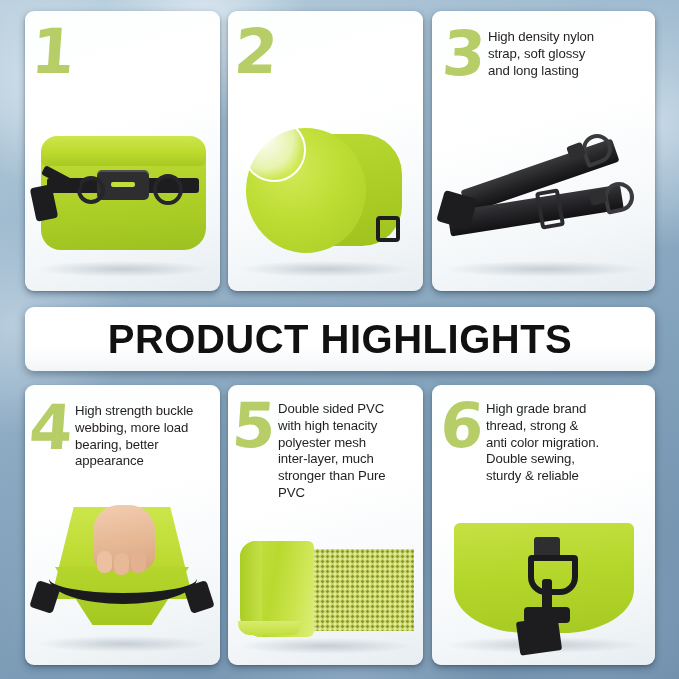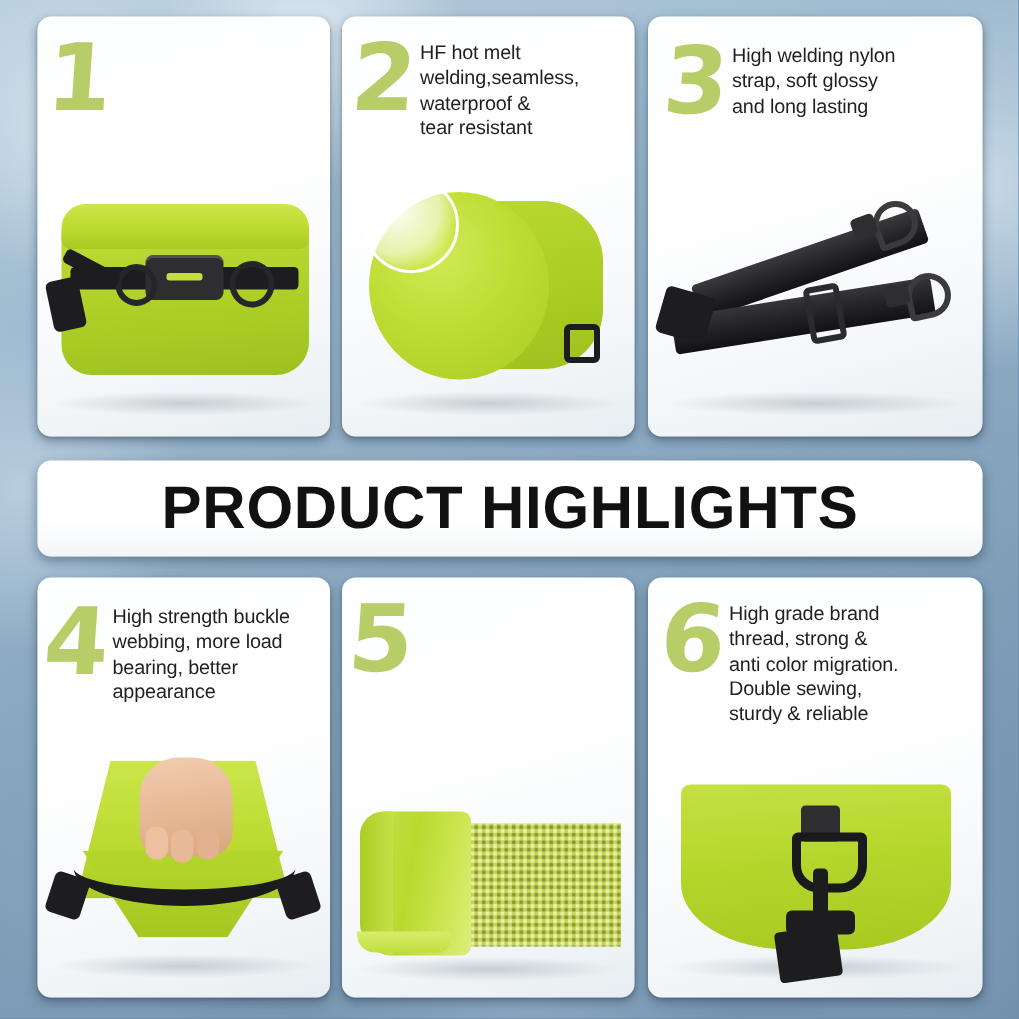--- a/index.html
+++ b/index.html
@@ -128,45 +128,41 @@
       <div style="position:absolute; left:128px; top:58px; width:22px; height:23px; border:4px solid #26262a; border-radius:50%;"></div>
 
       <div class="blk" style="left:8px; top:70px; width:22px; height:34px; border-radius:4px; transform:rotate(-12deg);"></div>
       <div class="blk" style="left:16px; top:58px; width:40px; height:10px; border-radius:3px; transform:rotate(28deg);"></div>
     </div>
   </div>
 
   <div class="panel" style="left:228px; top:11px; width:195px; height:280px;">
     <div class="panel-head" style="padding:12px 8px 0 4px;">
       <div class="num">2</div>
-      <div class="ctext">HF hot melt
-welding,seamless,
-waterproof &amp;
-tear resistant</div>
     </div>
     <div class="photo" style="height:175px;">
       <div class="floor"></div>
 
       <div class="bag-body" style="left:78px; top:18px; width:96px; height:112px; border-radius:18px 40px 40px 18px;
                   background:linear-gradient(170deg,#b9d833 0%,#a9cb23 60%,#9ec11e 100%);"></div>
       <div class="bag-body" style="left:18px; top:12px; width:120px; height:125px; border-radius:50%;
                   background:radial-gradient(circle at 38% 32%, #d2ea58 0%, #bedd34 45%, #a8cb24 100%);"></div>
 
       <div style="position:absolute; left:14px; top:2px; width:60px; height:60px; border-radius:50%;
                   border:2px solid #ffffff;
                   background:radial-gradient(circle at 32% 32%, rgba(255,255,255,0.97) 0%, rgba(255,255,255,0.55) 52%, rgba(255,255,255,0) 73%);"></div>
 
       <div style="position:absolute; left:148px; top:100px; width:16px; height:18px; border:4px solid #1d1d1f; border-radius:4px;"></div>
     </div>
   </div>
 
   <div class="panel" style="left:432px; top:11px; width:223px; height:280px;">
     <div class="panel-head" style="padding:14px 8px 0 8px;">
       <div class="num">3</div>
-      <div class="ctext">High welding nylon
+      <div class="ctext">High density nylon
 strap, soft glossy
 and long lasting</div>
     </div>
     <div class="photo" style="height:175px;">
       <div class="floor"></div>
 
       <div class="blk" style="left:28px; top:48px; width:160px; height:24px; border-radius:3px; transform:rotate(-19deg);
                   background:linear-gradient(180deg,#3a3a3d 0%,#232326 55%,#131315 100%);"></div>
       <div class="blk" style="left:16px; top:82px; width:175px; height:25px; border-radius:3px; transform:rotate(-9deg);
                   background:linear-gradient(180deg,#35353a 0%,#212124 55%,#121214 100%);"></div>
@@ -214,20 +210,26 @@
       <div style="position:absolute; left:106px; top:54px; width:15px; height:22px; border-radius:7px; background:#e3b190;"></div>
 
       <div class="blk" style="left:8px; top:86px; width:24px; height:28px; border-radius:4px; transform:rotate(18deg);"></div>
       <div class="blk" style="left:162px; top:86px; width:24px; height:28px; border-radius:4px; transform:rotate(-18deg);"></div>
     </div>
   </div>
 
   <div class="panel" style="left:228px; top:385px; width:195px; height:280px;">
     <div class="panel-head" style="padding:12px 6px 0 2px;">
       <div class="num">5</div>
+      <div class="ctext">Double sided PVC
+with high tenacity
+polyester mesh
+inter-layer, much
+stronger than Pure
+PVC</div>
     </div>
     <div class="photo" style="height:140px;">
       <div class="floor"></div>
 
       <div style="position:absolute; left:82px; top:24px; width:104px; height:82px;
                   background-color:#c4d359;
                   background-image:
                     radial-gradient(circle, rgba(120,130,40,0.75) 1px, rgba(0,0,0,0) 1.6px),
                     radial-gradient(circle, rgba(245,250,200,0.75) 1px, rgba(0,0,0,0) 1.6px);
                   background-size: 5px 5px, 5px 5px;

